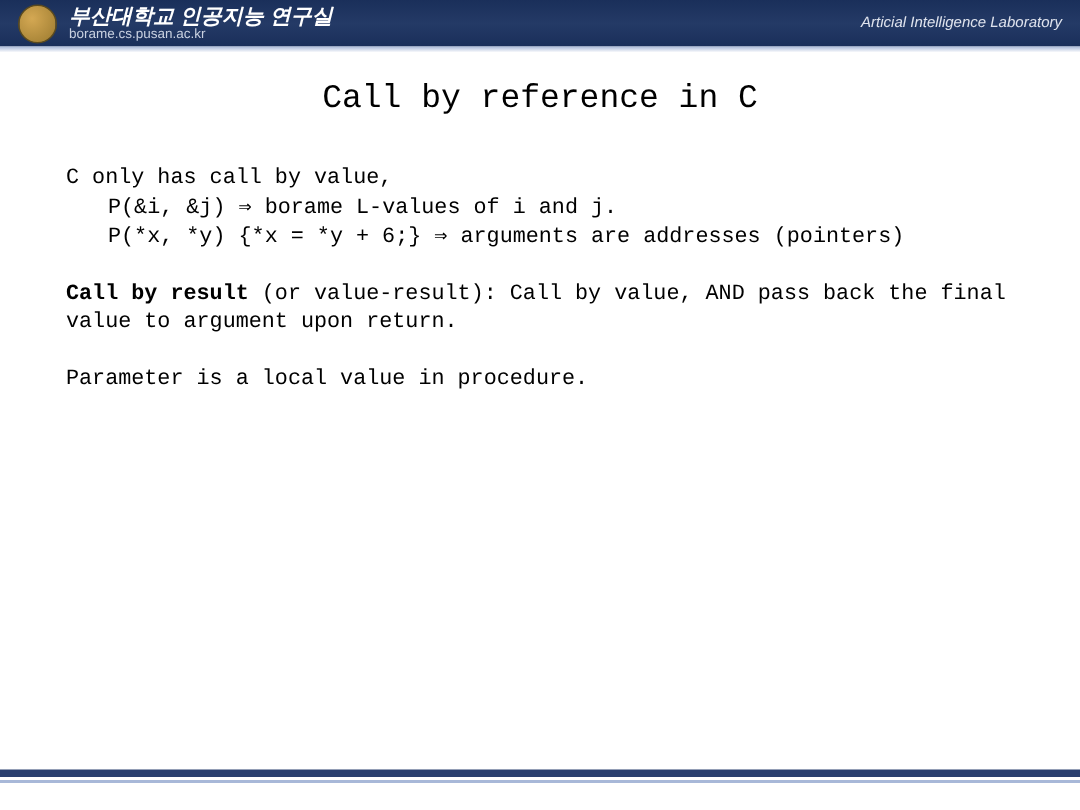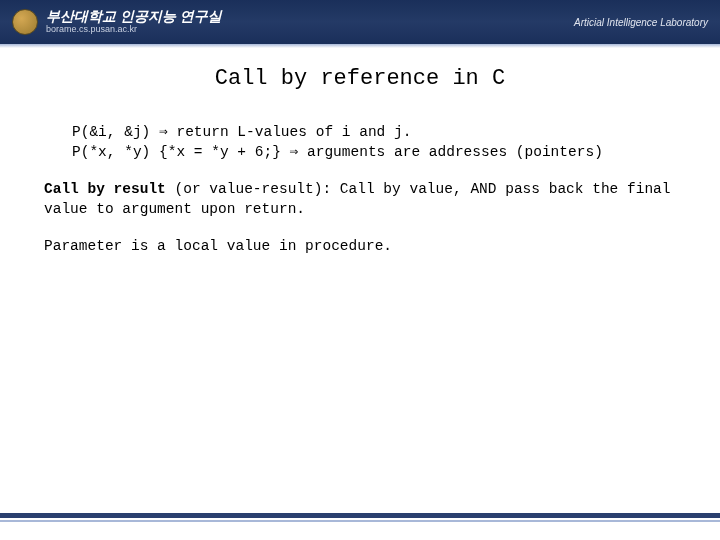--- a/index.html
+++ b/index.html
@@ -6,21 +6,21 @@
   body {
     width: 720px;
     height: 540px;
     background: #ffffff;
     font-family: "Courier New", Courier, monospace;
     overflow: hidden;
     position: relative;
   }
   .header {
     width: 100%;
-    height: 44px;
+    height: 31px;
     background: linear-gradient(to bottom, #1a2f5a 0%, #243a66 50%, #1a2f5a 100%);
     display: flex;
     align-items: center;
     justify-content: space-between;
     padding: 0 12px;
     color: #ffffff;
   }
   .header-left {
     display: flex;
     align-items: center;
@@ -116,21 +116,22 @@
   <div class="header-right">Articial Intelligence Laboratory</div>
 </div>
 <div class="header-underline"></div>
 
 <div class="content">
   <div class="title">Call by reference in C</div>
 
   <div class="body-text">
 
     <div class="para">
-      <div class="indent"><span>P(&amp;i, &amp;j) </span><span>⇒</span><span> return L-values of i and j.</span></div>
+      <div>C only has call by value,</div>
+      <div class="indent"><span>P(&amp;i, &amp;j) </span><span>⇒</span><span> borame L-values of i and j.</span></div>
       <div class="indent"><span>P(*x, *y) {*x = *y + 6;} </span><span>⇒</span><span> arguments are addresses (pointers)</span></div>
     </div>
 
     <div class="para"><span class="bold">Call by result</span><span> (or value-result): Call by value, AND pass back the final value to argument upon return.</span></div>
 
     <div class="para">Parameter is a local value in procedure.</div>
 
 
   </div>
 </div>

